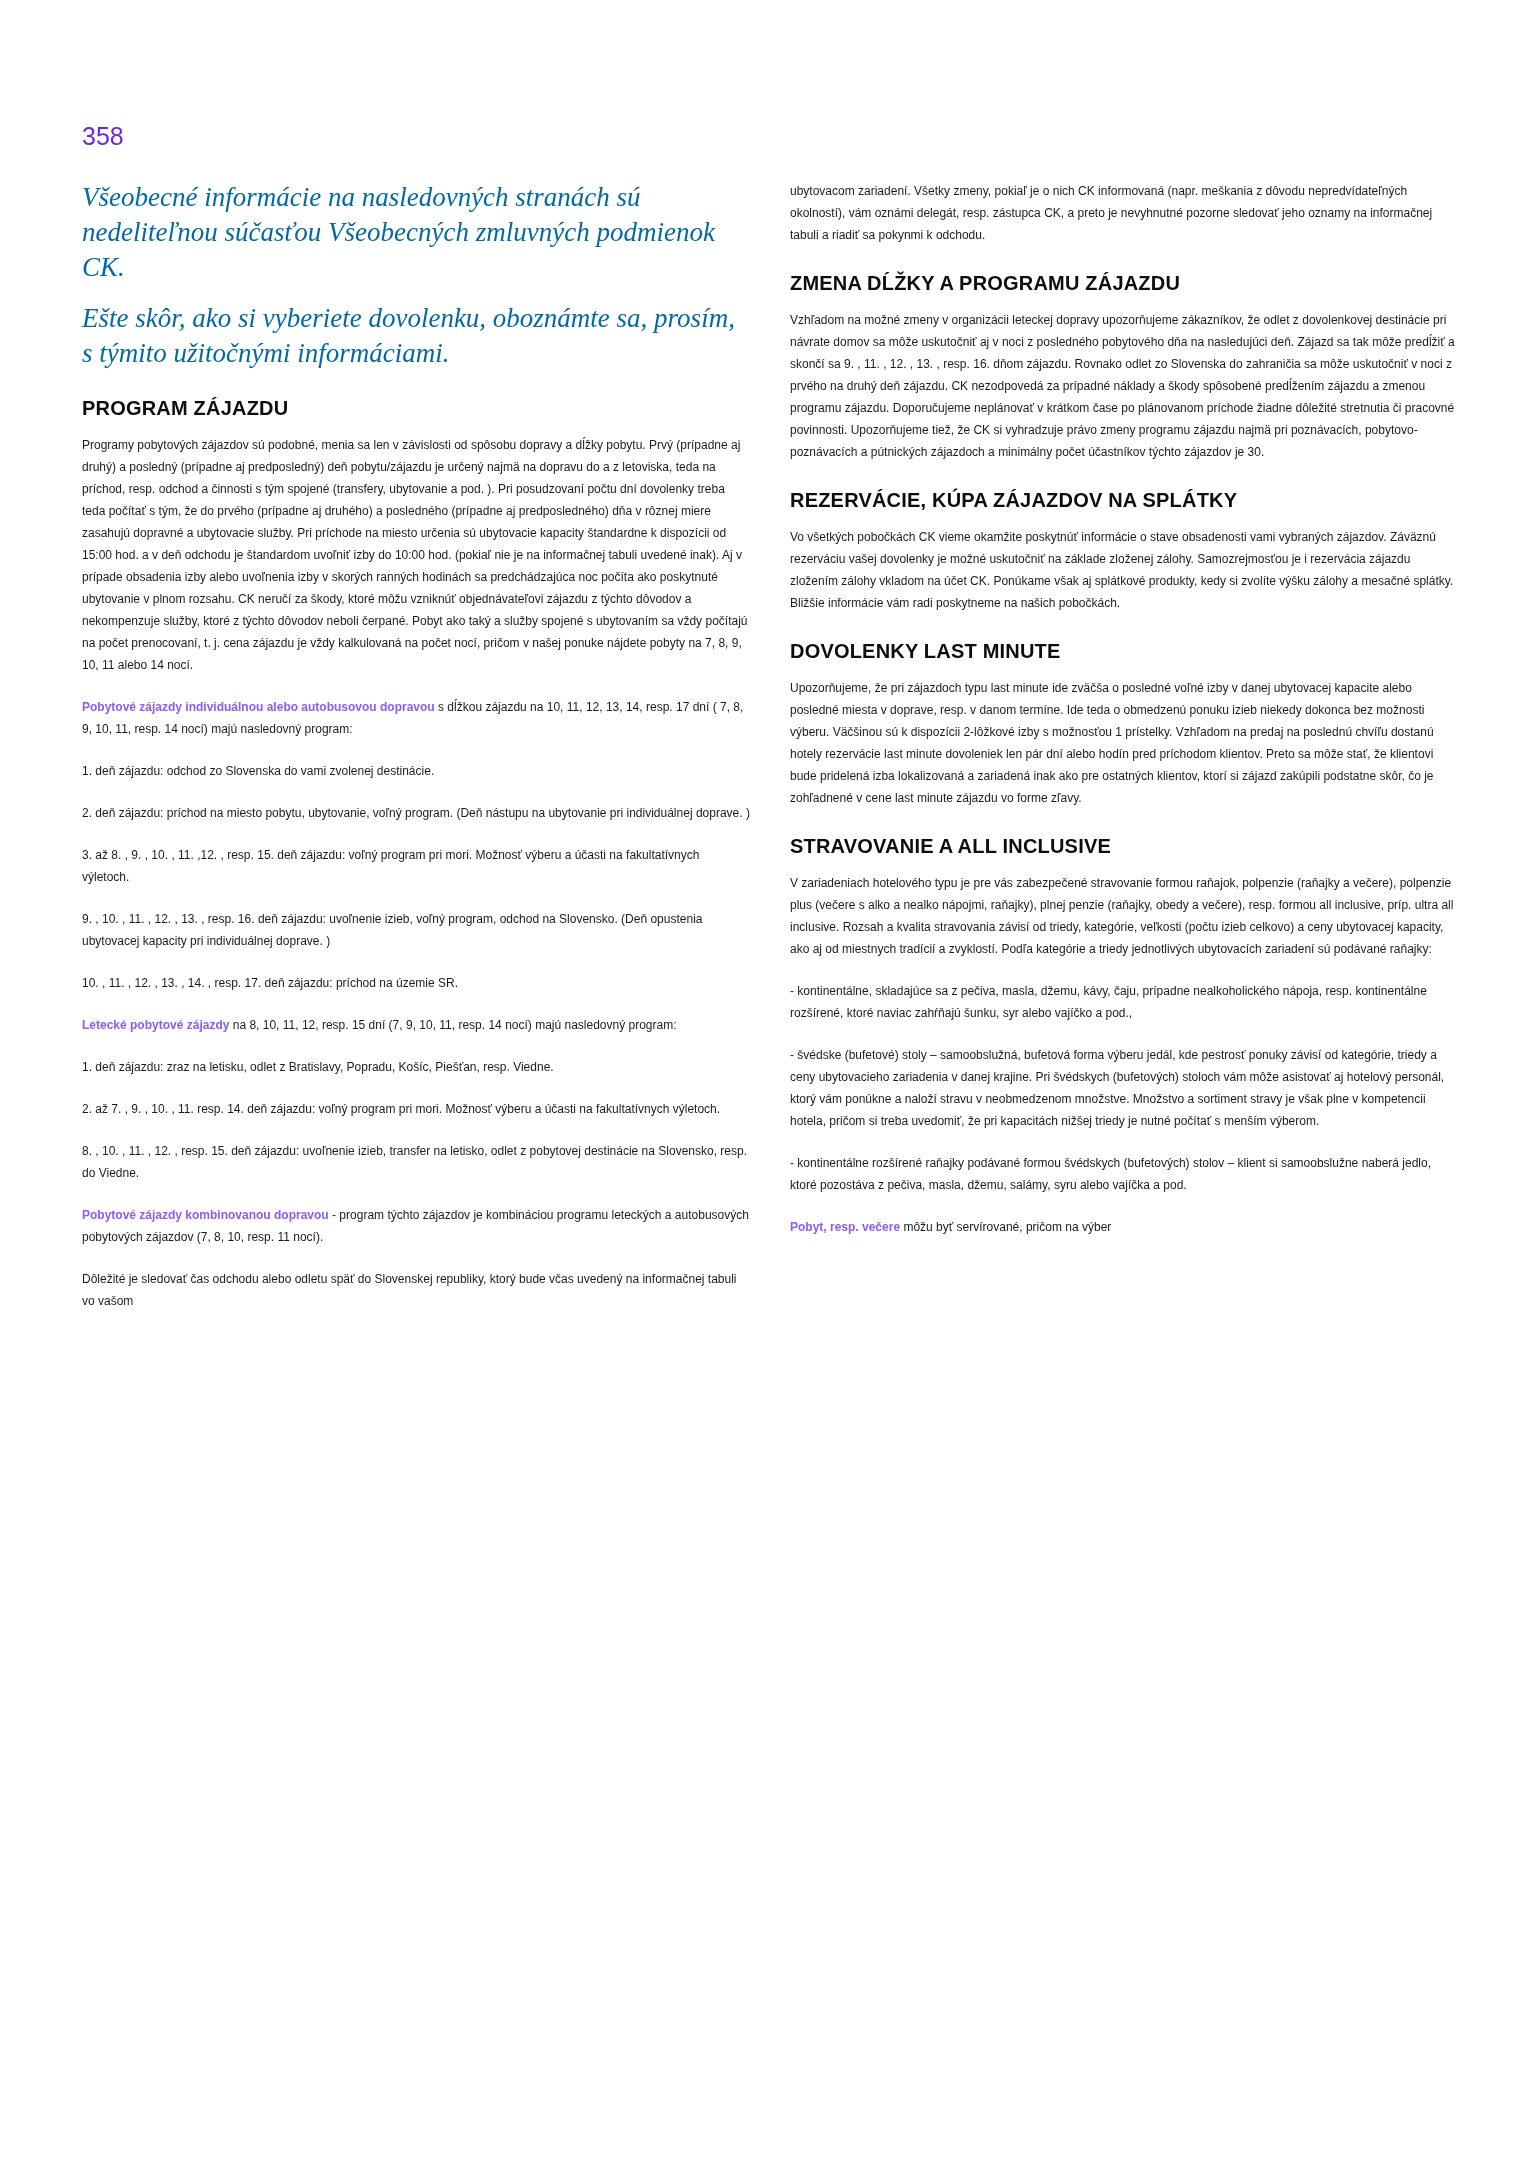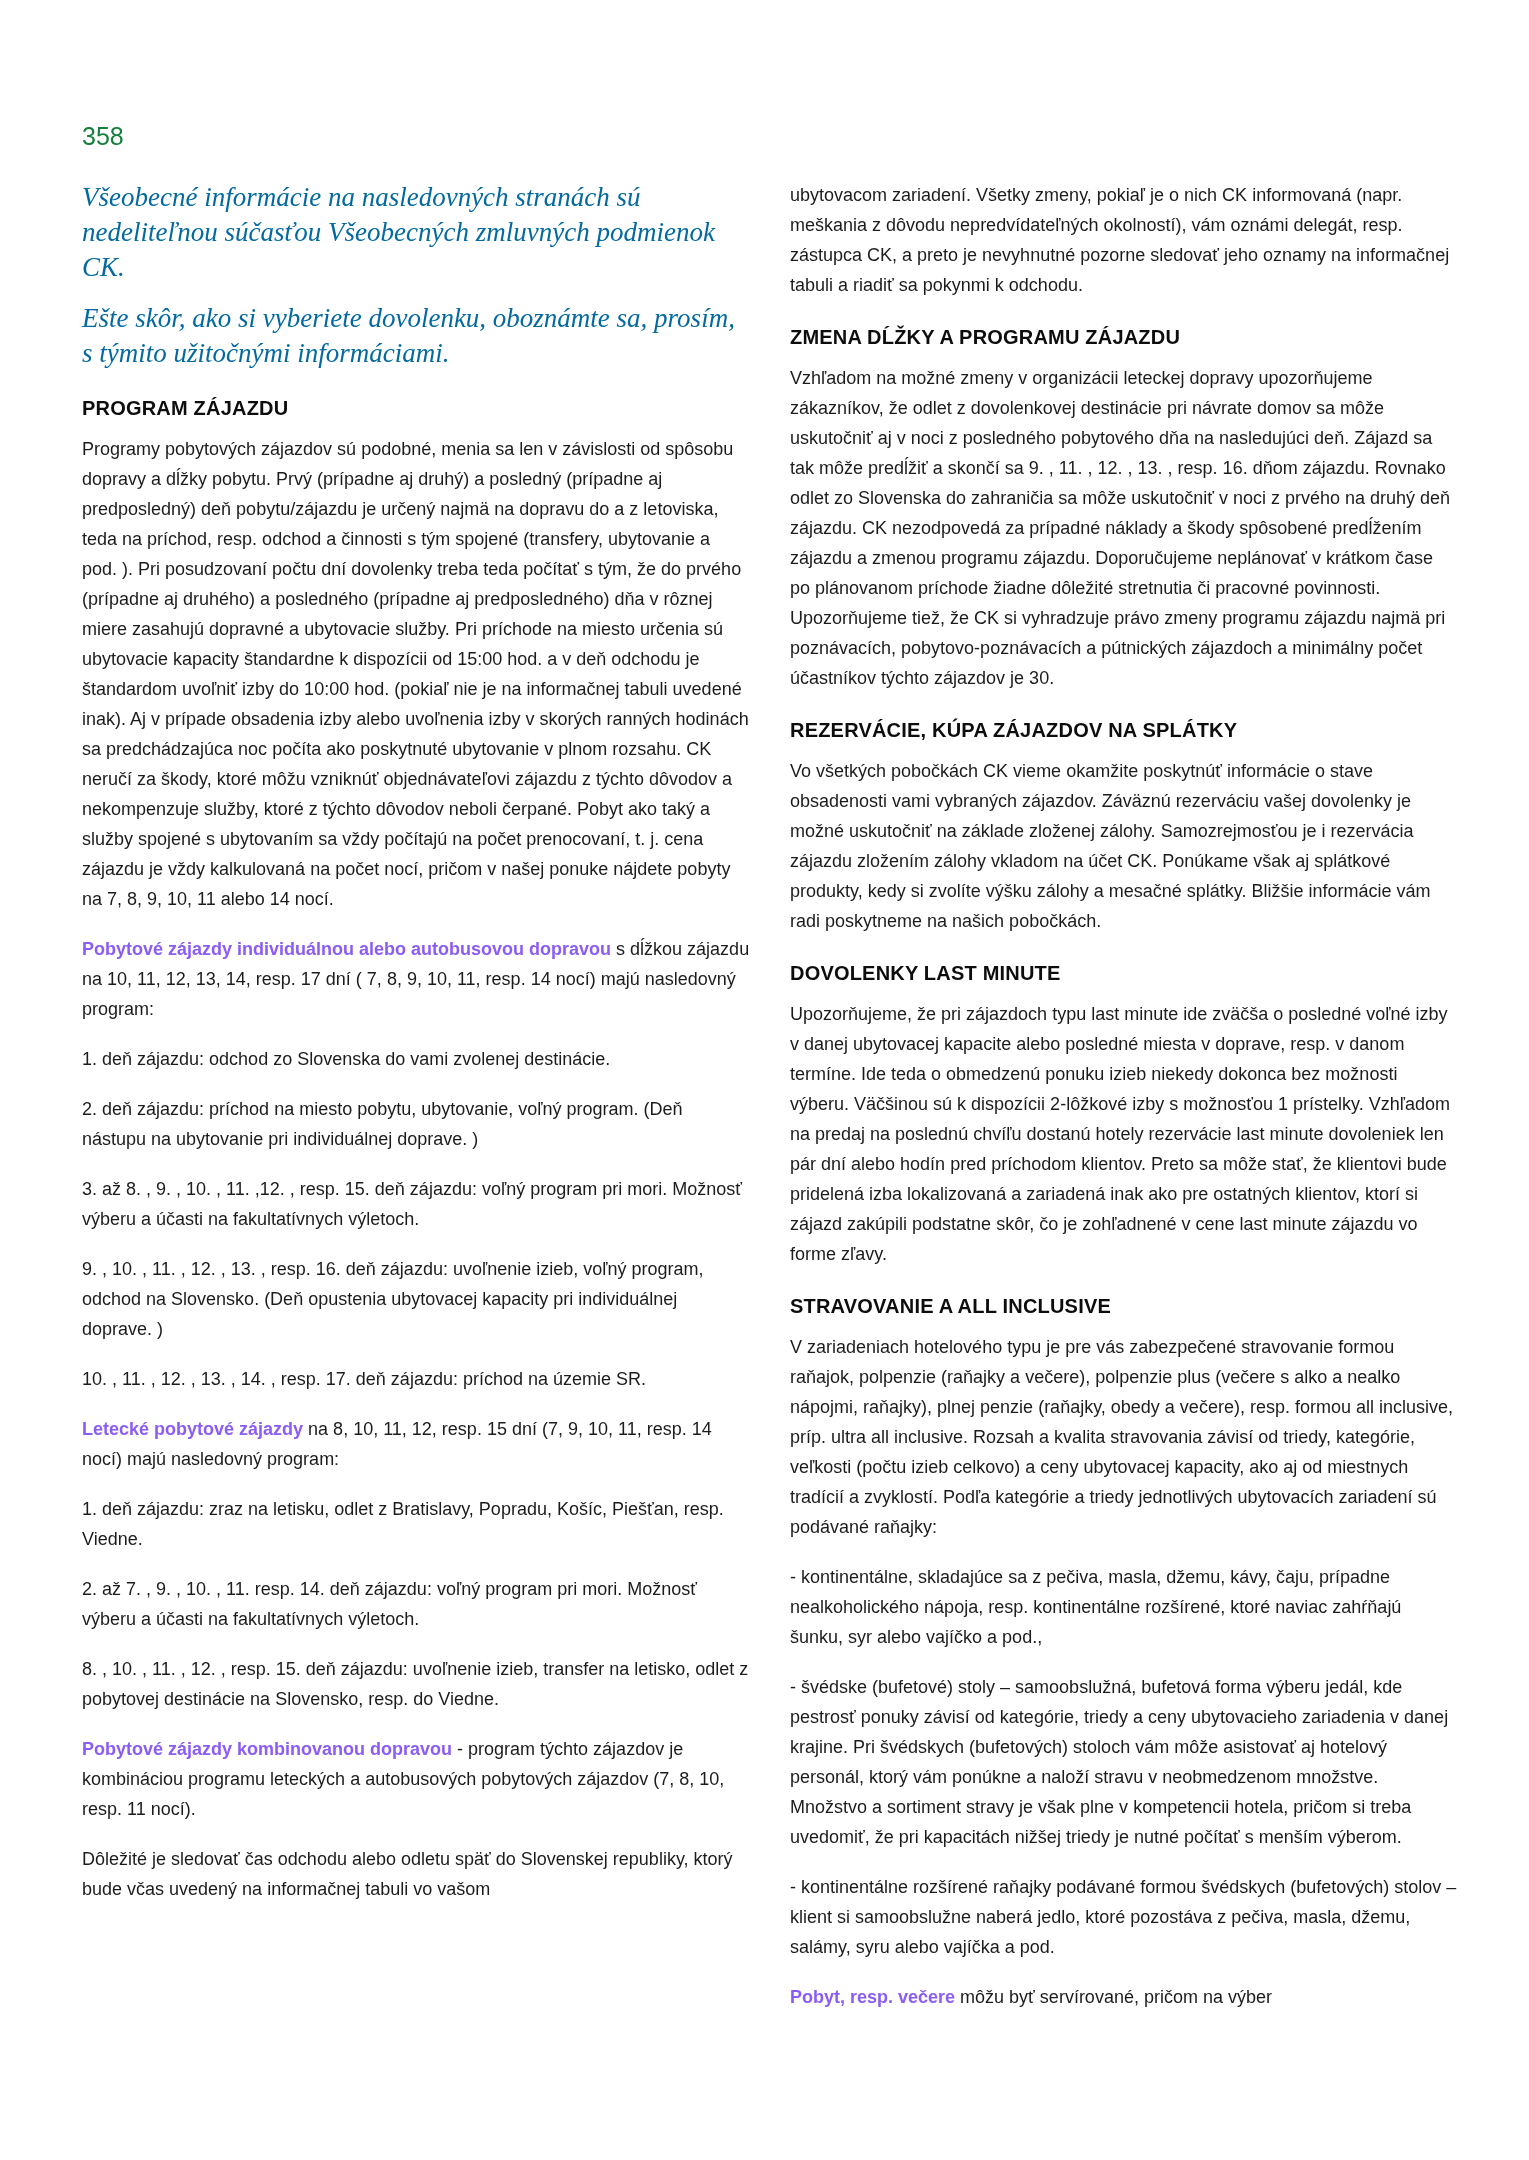--- a/index.html
+++ b/index.html
@@ -5,21 +5,21 @@
   html, body { margin: 0; padding: 0; }
   body {
     width: 1529px; height: 2160px;
     background: #ffffff;
     font-family: "Liberation Sans", sans-serif;
     color: #1a1a1a;
   }
   .page { position: relative; width: 1529px; height: 2160px; overflow: hidden; background: #fff; }
   .page-number {
     position: absolute; left: 82px; top: 122px;
-    font-size: 25px; line-height: 28px; color: #15803d;
+    font-size: 25px; line-height: 28px; color: #6d28d9;
     font-family: "Liberation Sans", sans-serif;
   }
   .columns {
     position: absolute; left: 82px; top: 180px;
     display: flex; gap: 40px;
   }
   .col { width: 668px; }
   .intro-p {
     font-family: "Liberation Serif", serif;
     font-style: italic;
@@ -29,21 +29,21 @@
   }
   .heading {
     font-family: "Liberation Sans", sans-serif;
     font-weight: 700;
     font-size: 20px; line-height: 31px;
     letter-spacing: 0.2px;
     color: #0d0d0d;
     margin: 22px 0 10px 0;
   }
   .body-p {
-    font-size: 18px; line-height: 30px;
+    font-size: 12px; line-height: 22px;
     color: #1c1c1c;
     margin: 0 0 20px 0;
   }
   .body-p .bold { font-weight: 700; color: #8b5cf6; }
   .last { margin-bottom: 0; }
 </style>
 </head>
 <body>
 
 <div class="page">

